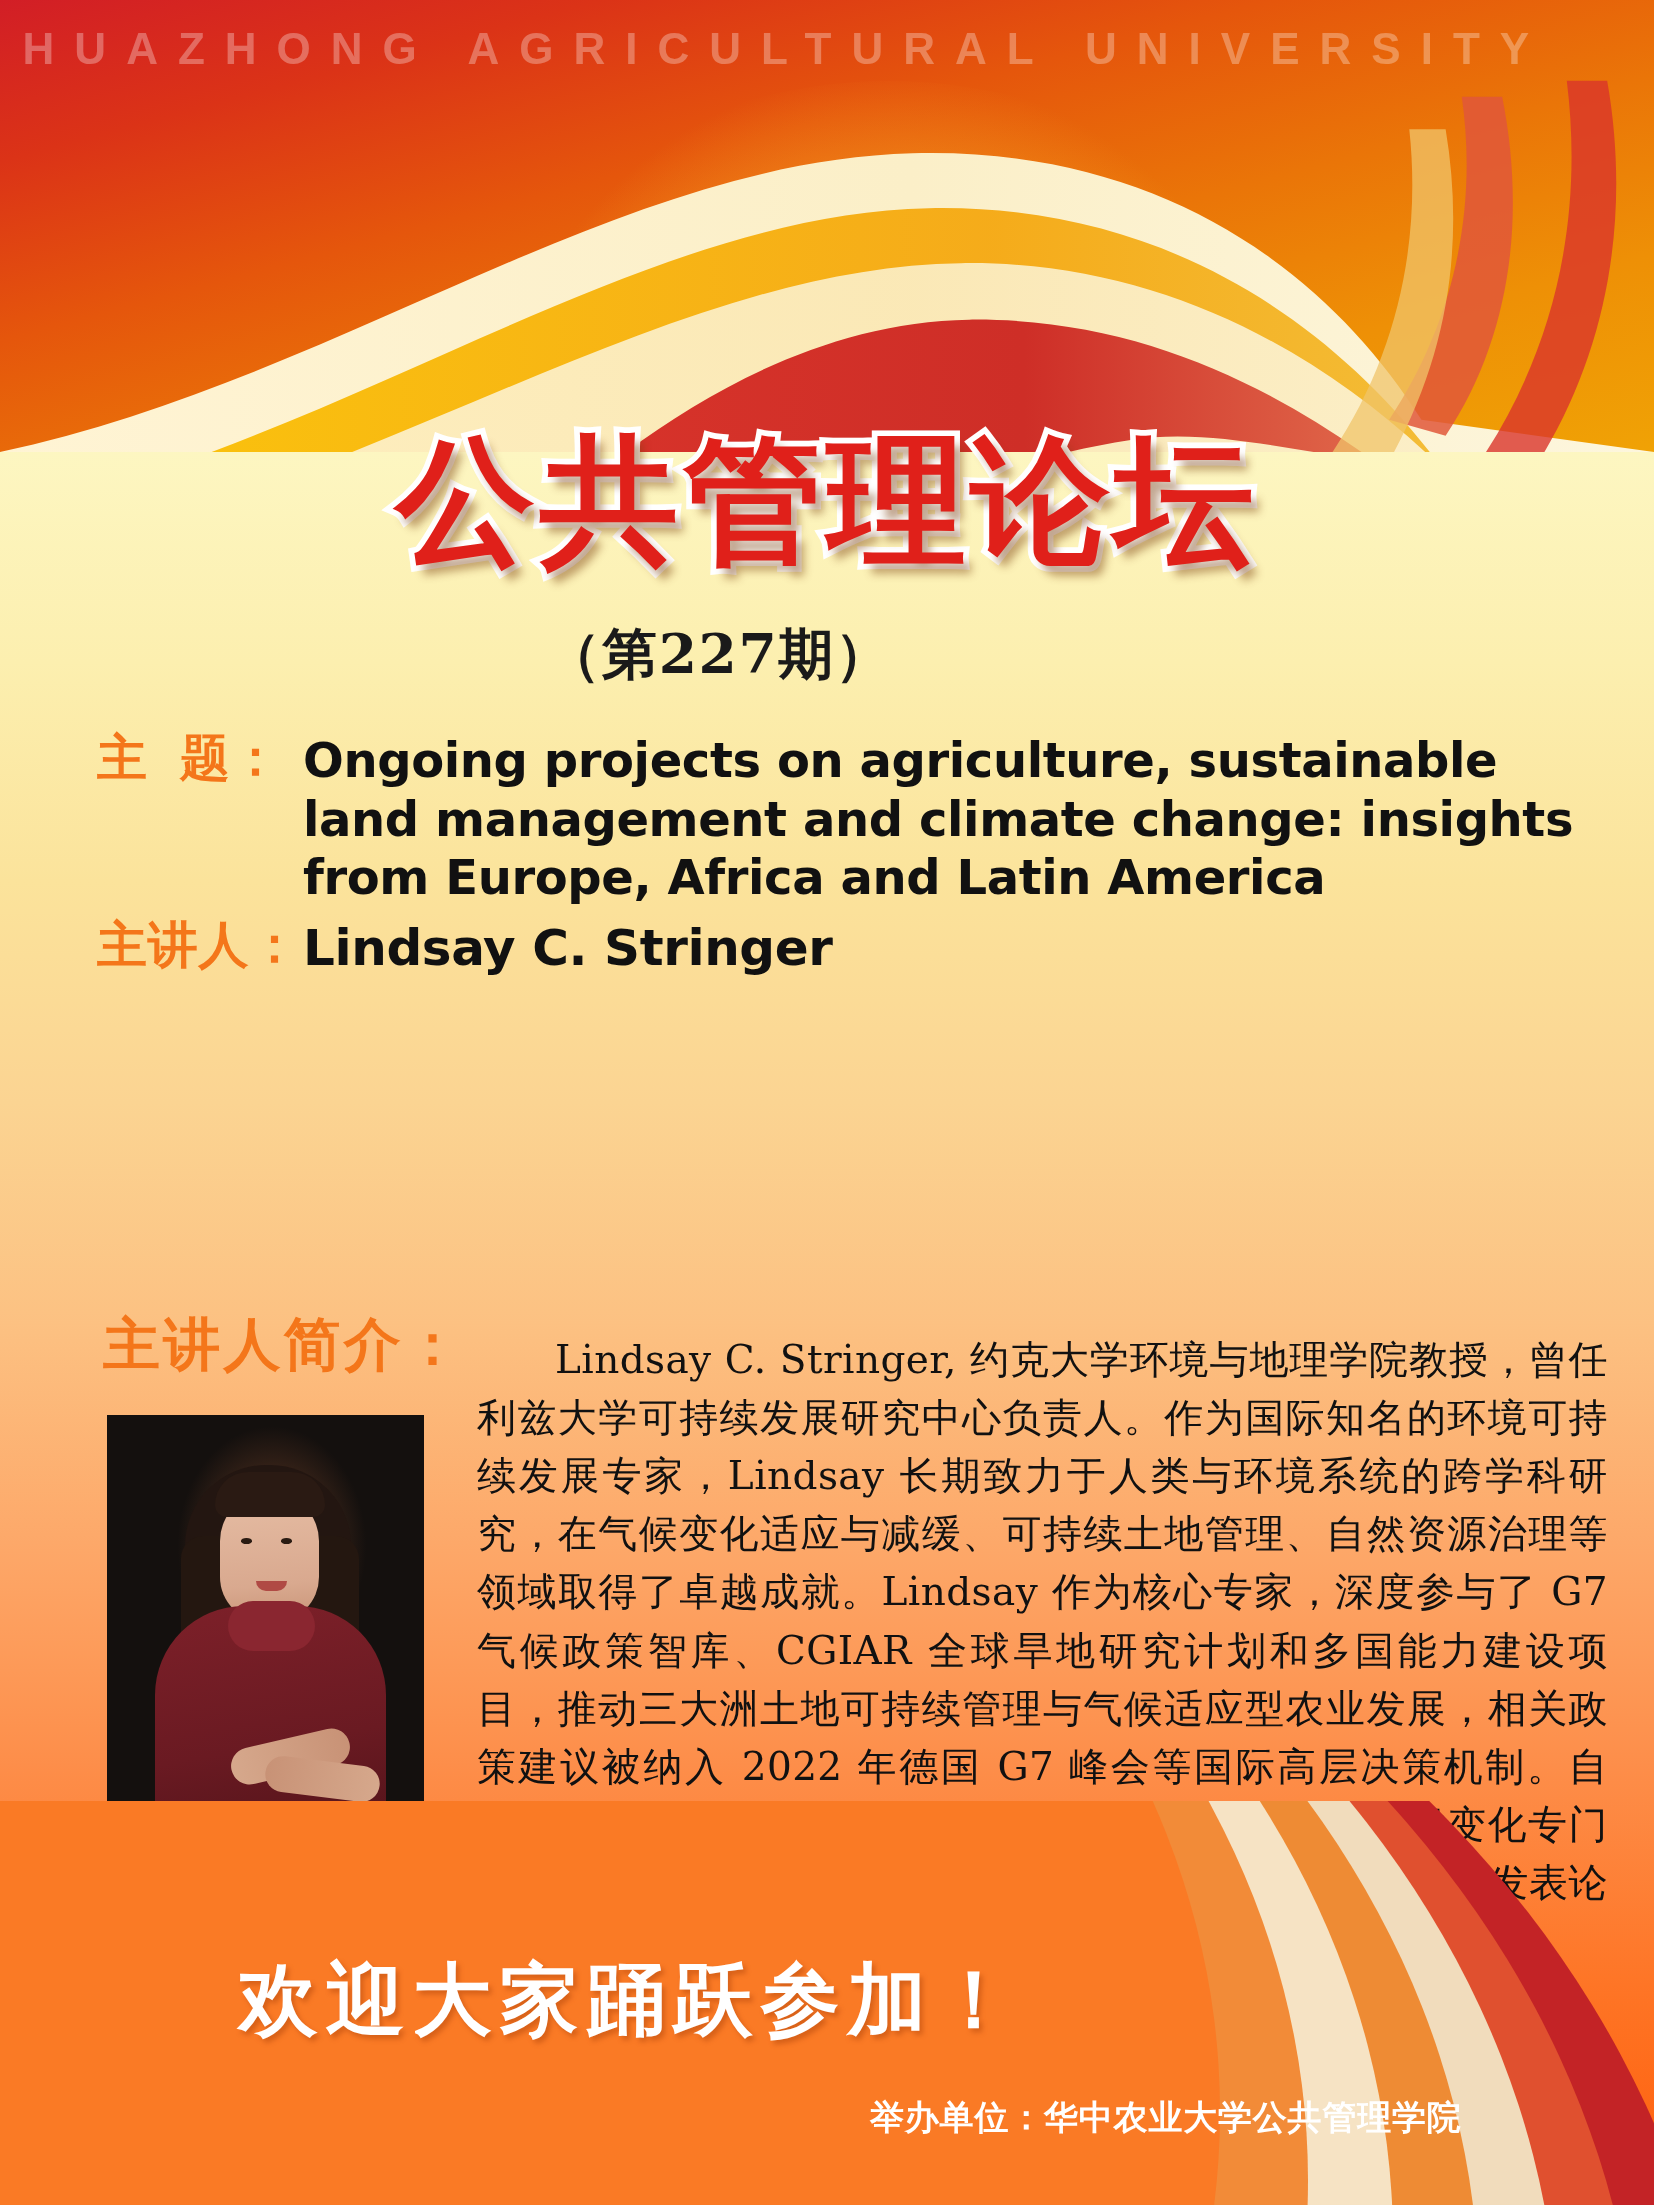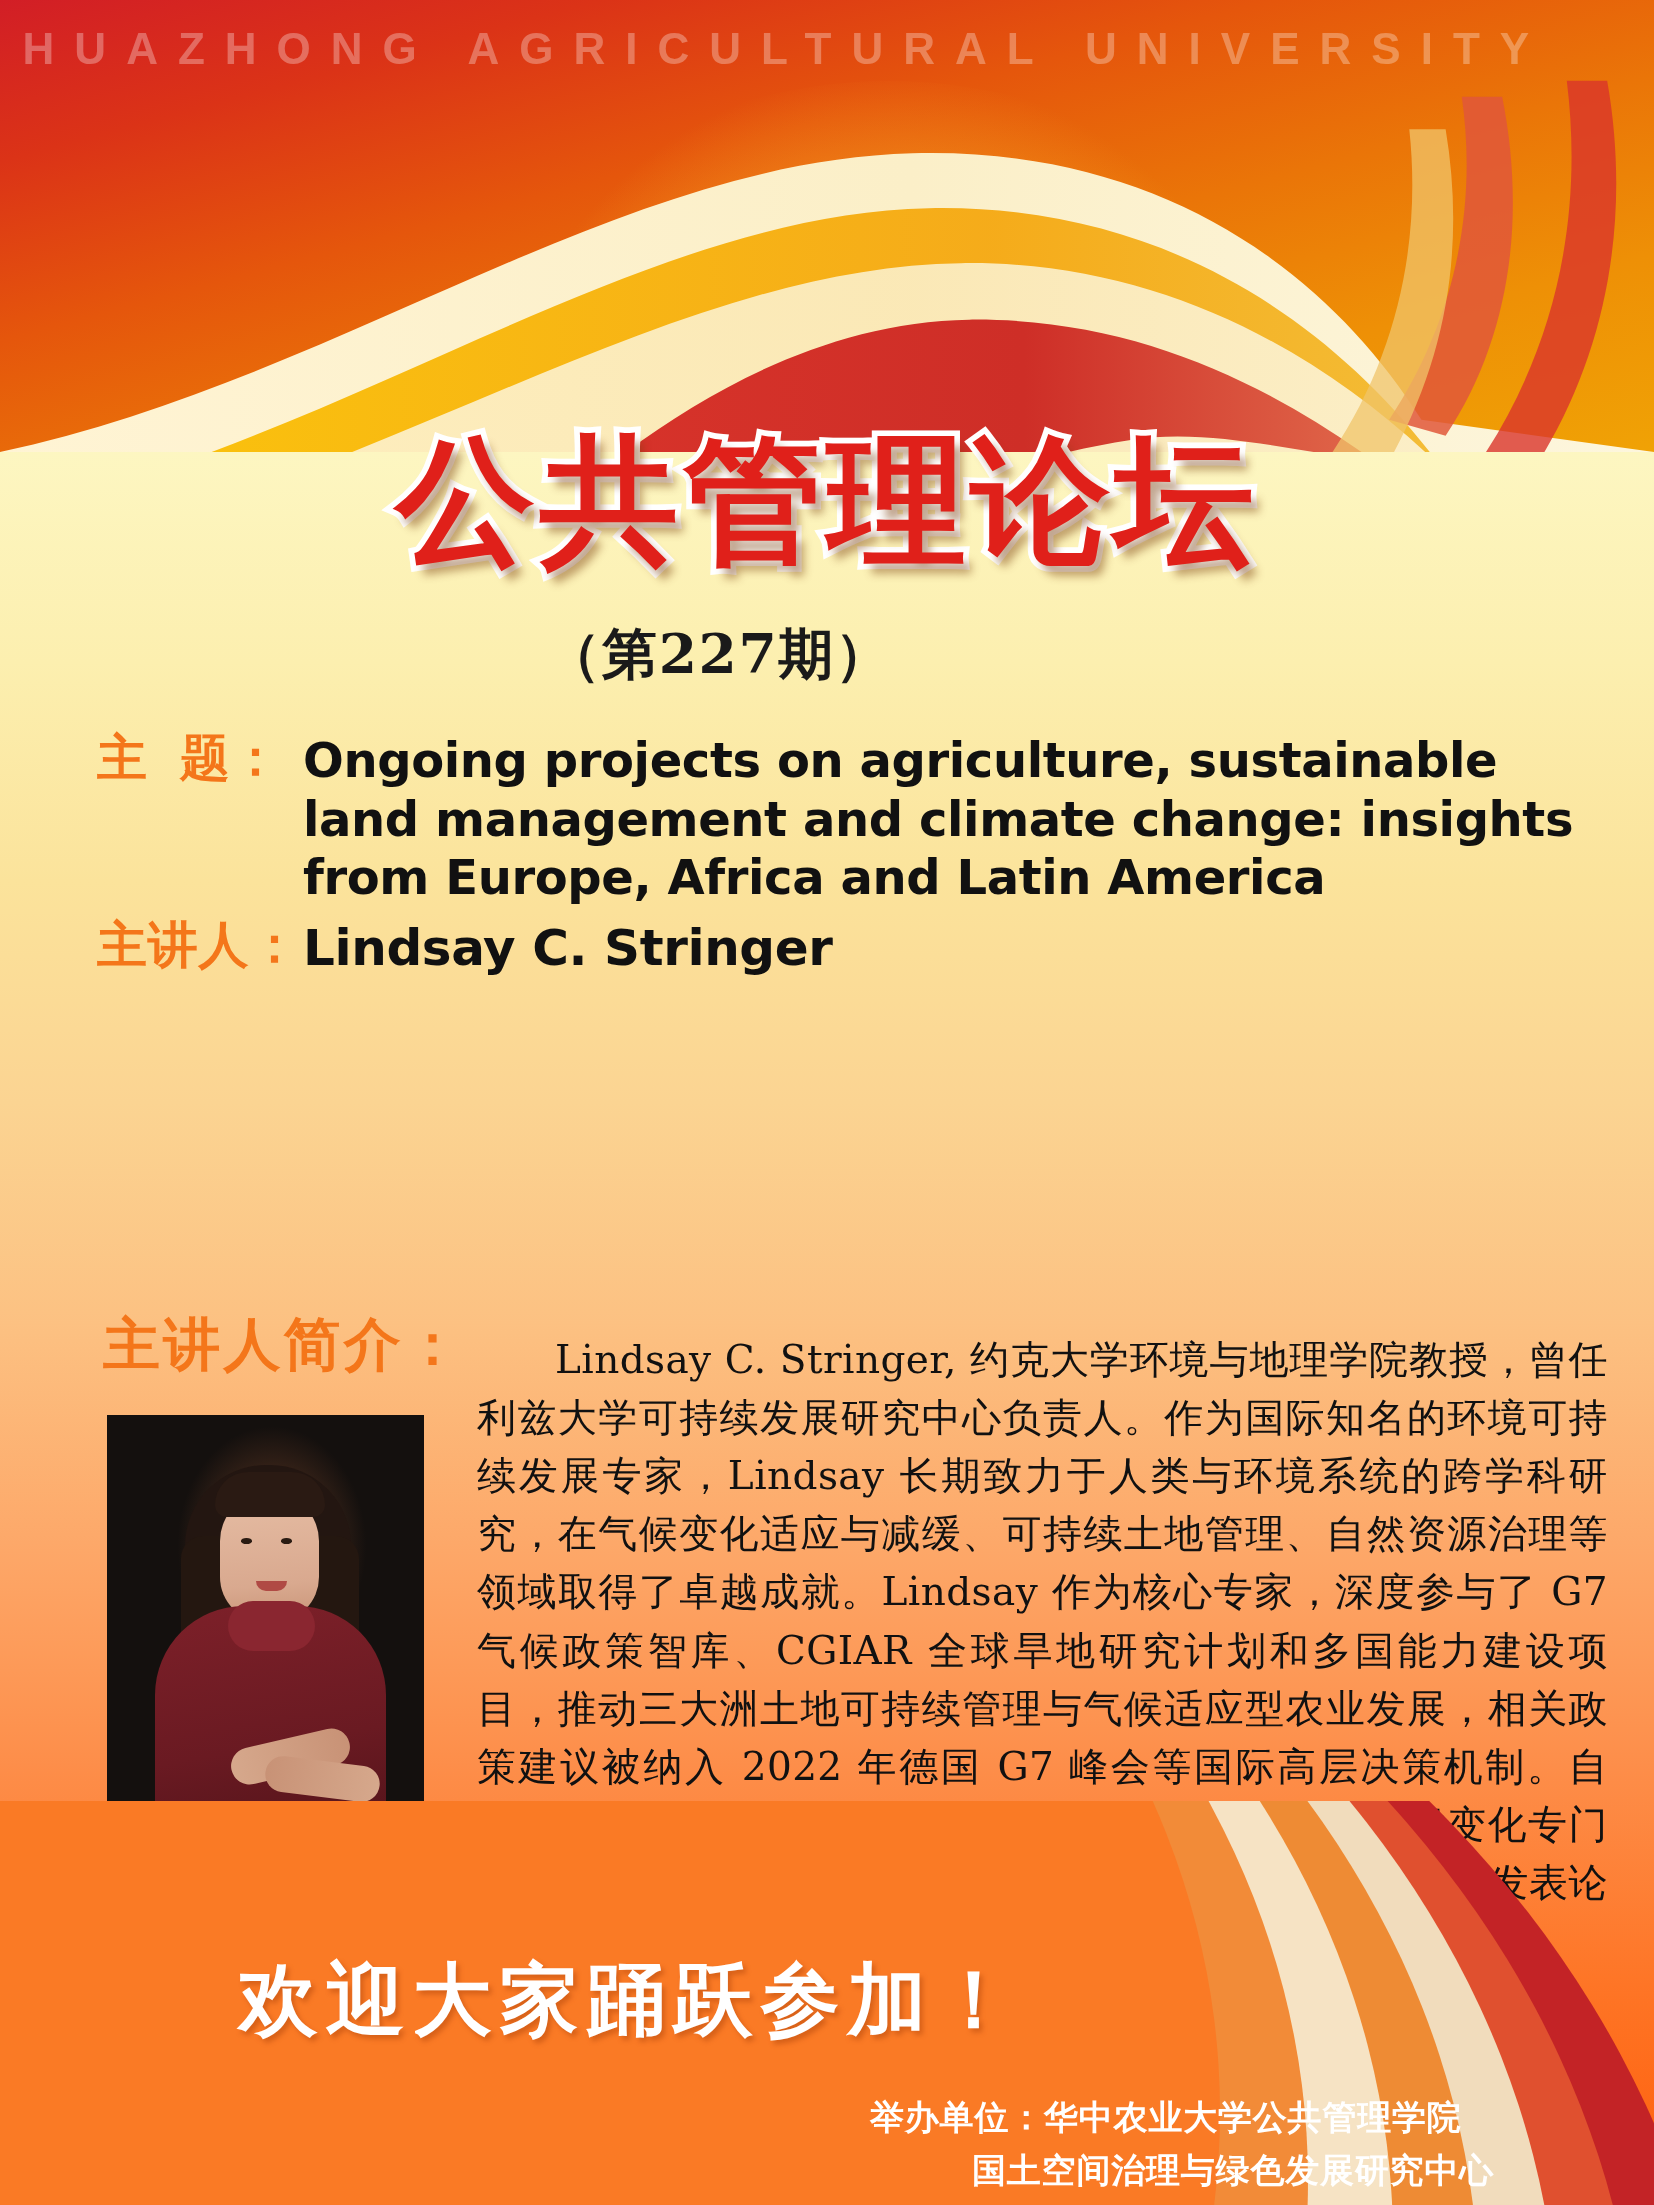--- a/index.html
+++ b/index.html
@@ -248,17 +248,16 @@
     <div class="band b4"></div>
     <div class="band b5"></div>
     <div class="band b6"></div>
     <div class="band b7"></div>
   </div>
 
   <div class="welcome">欢迎大家踊跃参加！</div>
 
   <div class="footer">
     <div class="l1">举办单位：华中农业大学公共管理学院</div>
-    <div class="l2">国土空间治理与绿色发展研究中心</div>
   </div>
 
 </div>
 
 
 </body></html>

